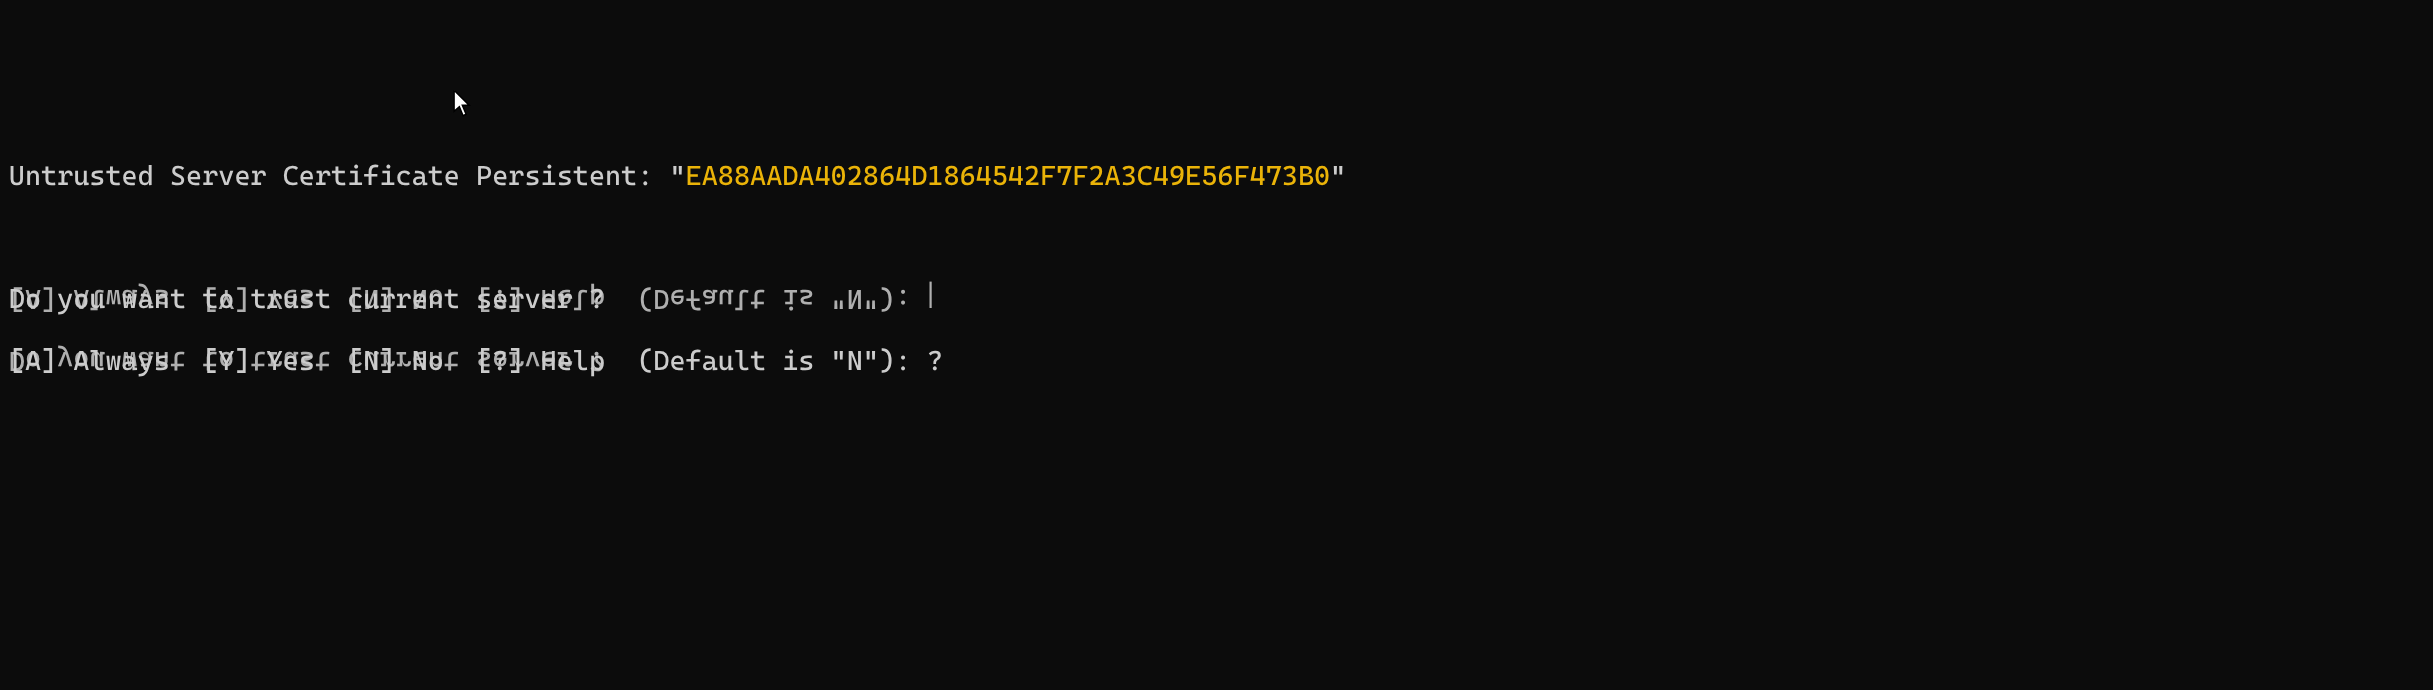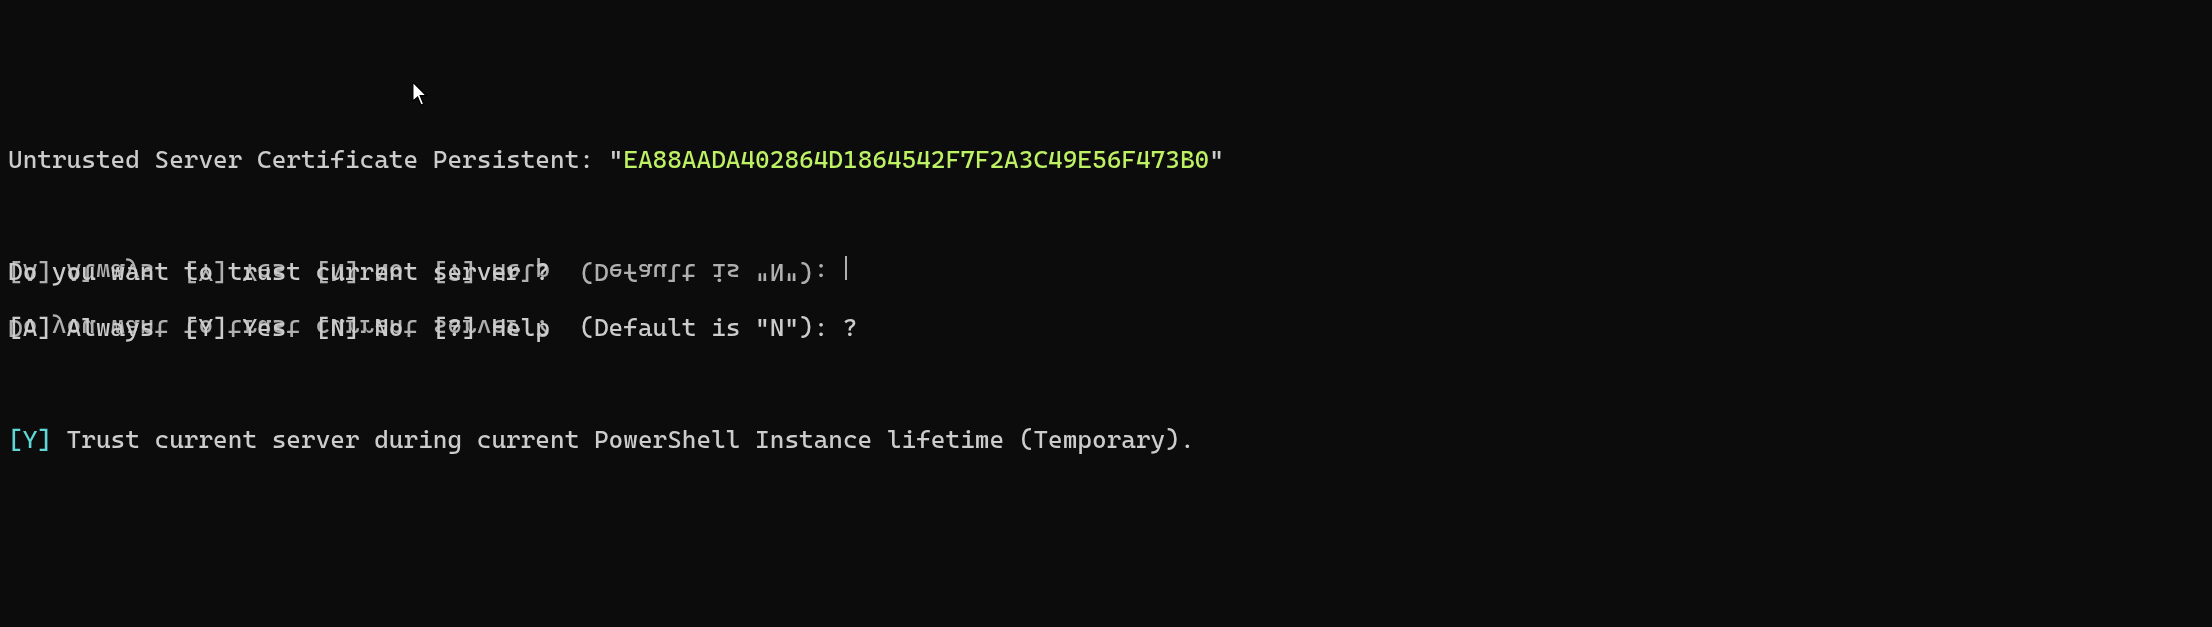--- a/index.html
+++ b/index.html
@@ -10,21 +10,21 @@
       font-size: 25px;
       line-height: 28px;
       padding: 6px 8px;
       width: 2212px;
       height: 627px;
       overflow: hidden;
       position: relative;
       white-space: pre;
     }
     .line { display: block; }
-    .greenish { color: #bef264; text-align: center; }
+    .greenish { color: #eab308; text-align: center; }
     .cyan { color: #61d6d6; }
     .reflection {
       position: absolute;
       left: 8px;
       top: 370px;
       transform: scaleY(-1);
       transform-origin: top;
       opacity: 0.85;
     }
     .cursor {
@@ -49,21 +49,20 @@
 <body>
 
 
 
 <div class="main">
 <span class="line"><span>Untrusted Server Certificate Persistent: </span><span>"</span><span class="greenish">EA88AADA402864D1864542F7F2A3C49E56F473B0</span><span>"</span></span>
 <span class="line"> </span>
 <span class="line">Do you want to trust current server ?</span>
 <span class="line">[A] Always  [Y] Yes  [N] No  [?] Help  (Default is "N"): ?</span>
 <span class="line"> </span>
-<span class="line"><span class="cyan">[Y]</span><span> Trust current server during current PowerShell Instance lifetime (Temporary).</span></span>
 
 
 
 
 </div>
 
 <div class="reflection">
 <span class="line">Do you want to trust current server ?</span>
 <span class="line"><span>[A] Always  [Y] Yes  [N] No  [?] Help  (Default is "N"): </span><span class="cursor"></span></span>
 </div>

